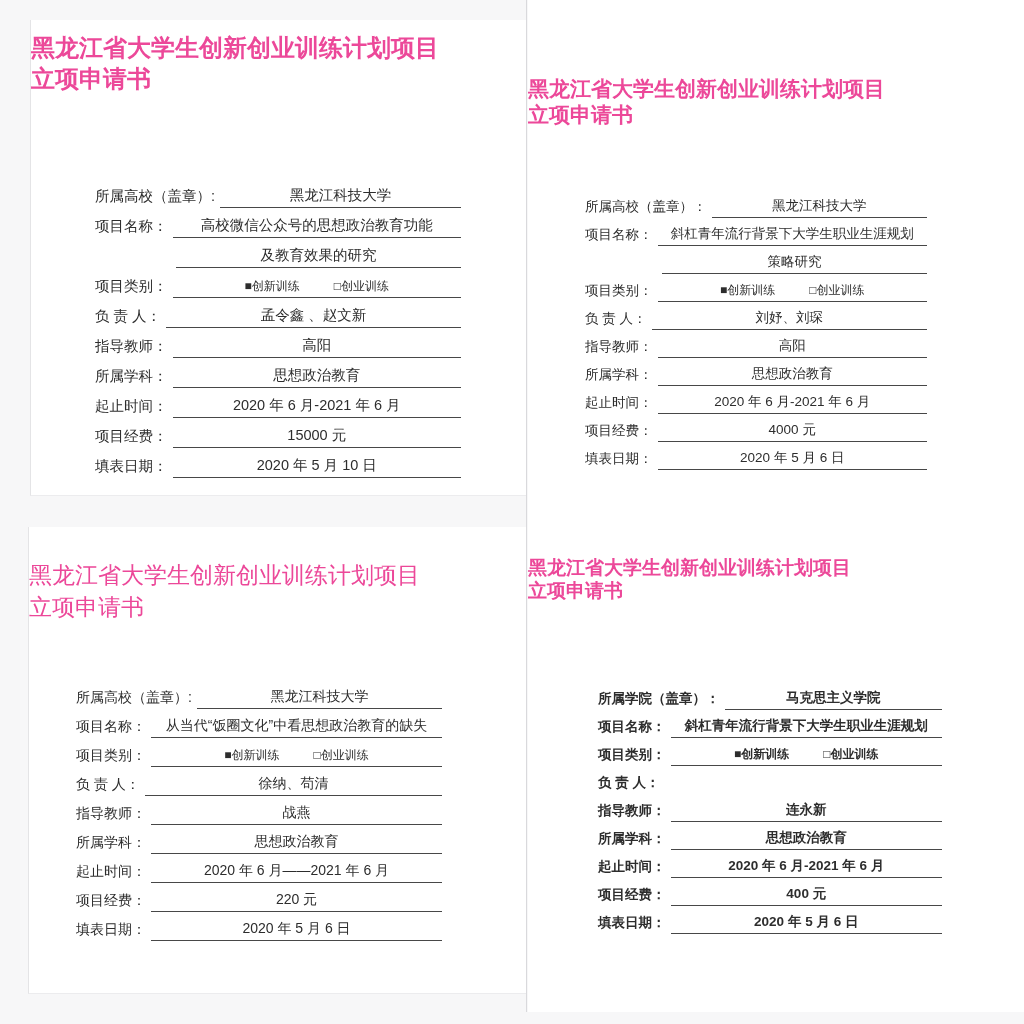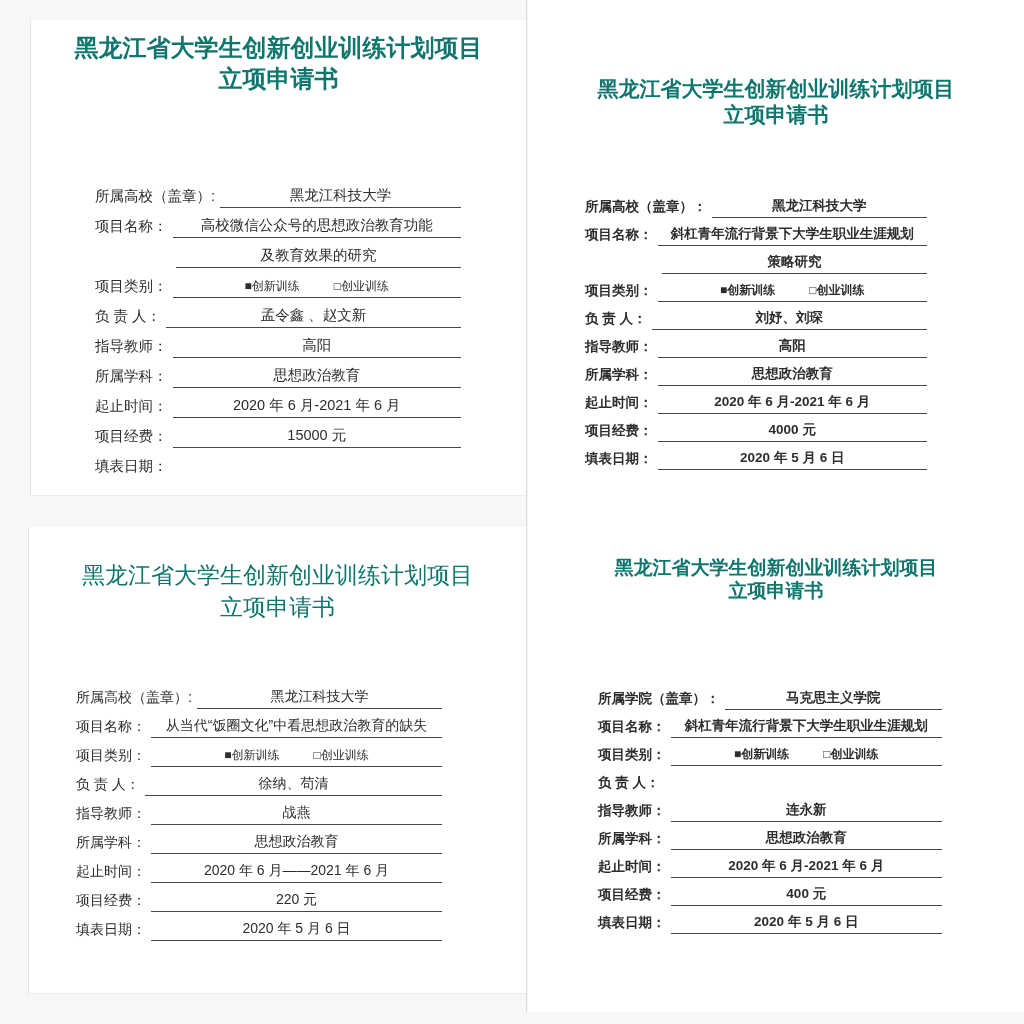--- a/index.html
+++ b/index.html
@@ -8,41 +8,41 @@
     background:#f7f7f8;
     font-family:"Liberation Sans","DejaVu Sans",sans-serif;
     color:#2d2d2d;
   }
   .page{position:absolute;background:#ffffff;}
   .page-tl{left:30px;top:20px;width:495px;height:475px;border-left:1px solid #e4e4e6;border-bottom:1px solid #ececee;}
   .page-bl{left:28px;top:527px;width:497px;height:466px;border-left:1px solid #e4e4e6;border-bottom:1px solid #ececee;}
   .col-right{position:absolute;left:528px;top:0;width:496px;height:1012px;background:#ffffff;}
   .divider{position:absolute;left:526px;top:0;width:1px;height:1012px;background:#d9d9dc;}
 
-  .title{position:absolute;left:0;right:0;text-align:center;color:#0f766e;}
+  .title{position:absolute;left:0;right:0;text-align:left;color:#ec4899;}
   .title .tline{display:block;}
   .t-tl{top:12px;font-size:24px;font-weight:700;line-height:31px;}
   .t-tr{top:76px;font-size:21px;font-weight:700;line-height:26px;}
   .t-bl{top:32px;font-size:23px;font-weight:400;line-height:32px;}
   .t-br{top:556px;font-size:19px;font-weight:700;line-height:23px;}
 
   .fields{position:absolute;}
   .row{display:flex;align-items:flex-end;}
   .lbl{white-space:pre;padding-bottom:2px;margin-right:5px;}
   .spacer{padding-bottom:2px;margin-right:5px;}
   .val{flex:1;text-align:center;border-bottom:1px solid #474747;padding-bottom:2px;white-space:pre;}
   .checks{display:flex;justify-content:center;align-items:flex-end;gap:34px;}
   .chk{white-space:pre;}
 
   .fields-tl{left:64px;top:158px;width:366px;font-size:14.5px;}
   .fields-tl .row{height:30px;}
   .fields-tl .spacer{width:76px;}
   .fields-tl .chk{font-size:12px;}
 
-  .fields-tr{left:57px;top:190px;width:342px;font-size:13.5px;font-weight:bold;}
+  .fields-tr{left:57px;top:190px;width:342px;font-size:13.5px;}
   .fields-tr .row{height:28px;}
   .fields-tr .spacer{width:72px;}
   .fields-tr .chk{font-size:12px;}
 
   .fields-bl{left:47px;top:153px;width:366px;font-size:14px;}
   .fields-bl .row{height:29px;}
   .fields-bl .chk{font-size:12px;}
 
   .fields-br{left:70px;top:682px;width:344px;font-size:13.5px;}
   .fields-br .row{height:28px;font-weight:bold;}
@@ -93,20 +93,21 @@
     <div class="row">
       <span class="lbl">起止时间：</span>
       <span class="val">2020 年 6 月-2021 年 6 月</span>
     </div>
     <div class="row">
       <span class="lbl">项目经费：</span>
       <span class="val">15000 元</span>
     </div>
     <div class="row">
       <span class="lbl">填表日期：</span>
+      <span class="val">2020 年 5 月 10 日</span>
     </div>
   </div>
 </div>
 
 <div class="page page-bl">
   <div class="title t-bl">
     <span class="tline">黑龙江省大学生创新创业训练计划项目</span>
     <span class="tline">立项申请书</span>
   </div>
   <div class="fields fields-bl">

